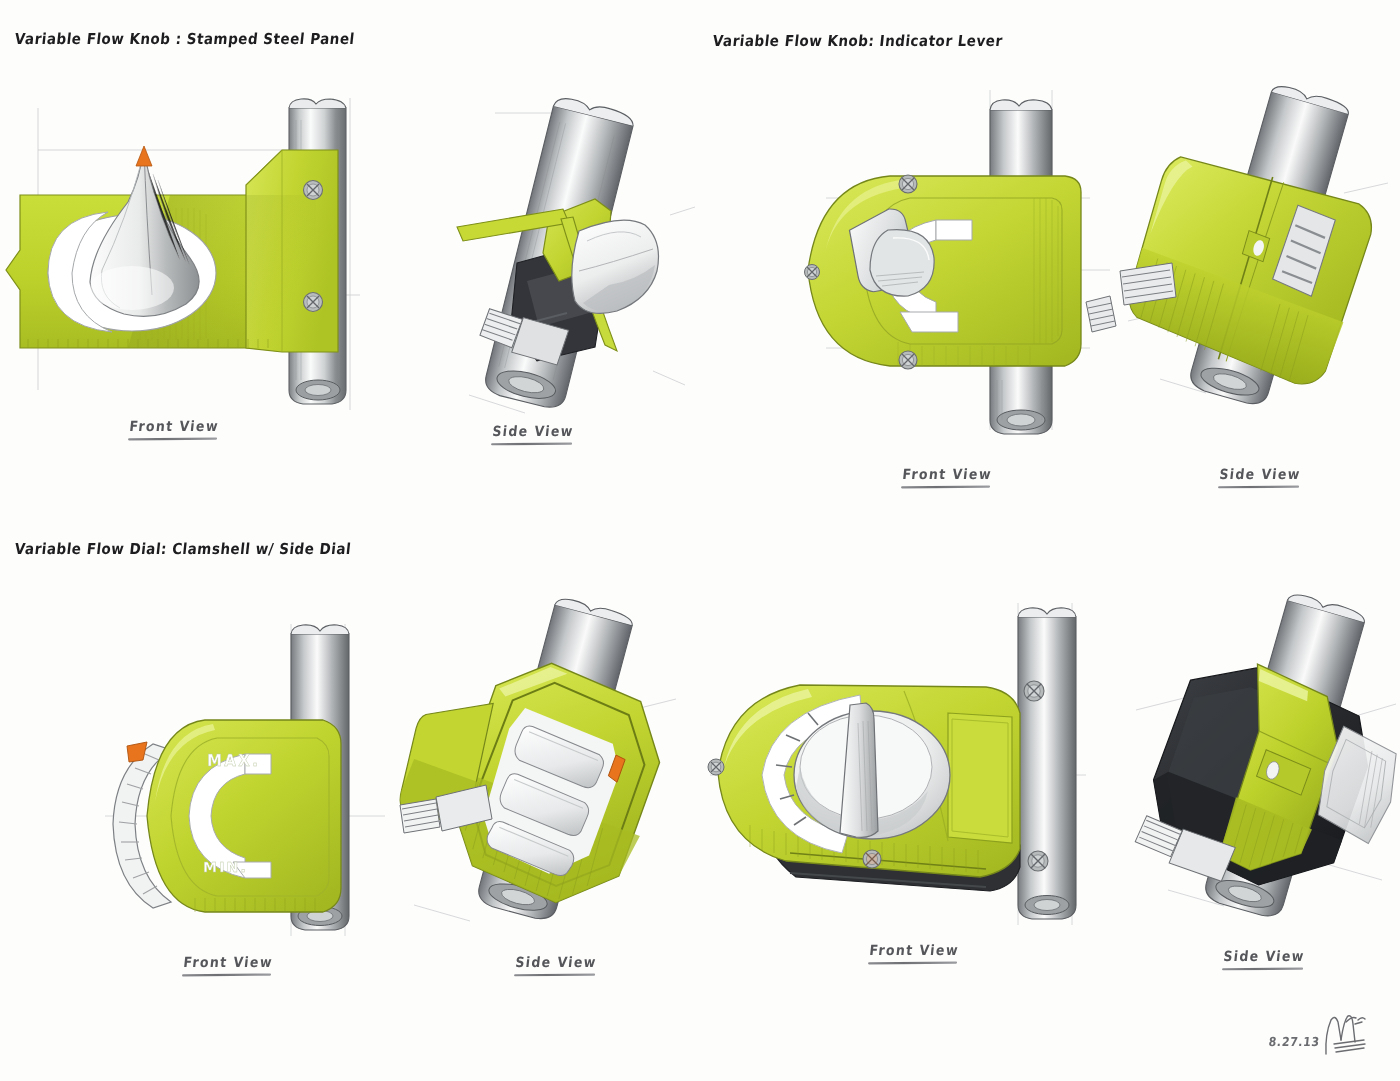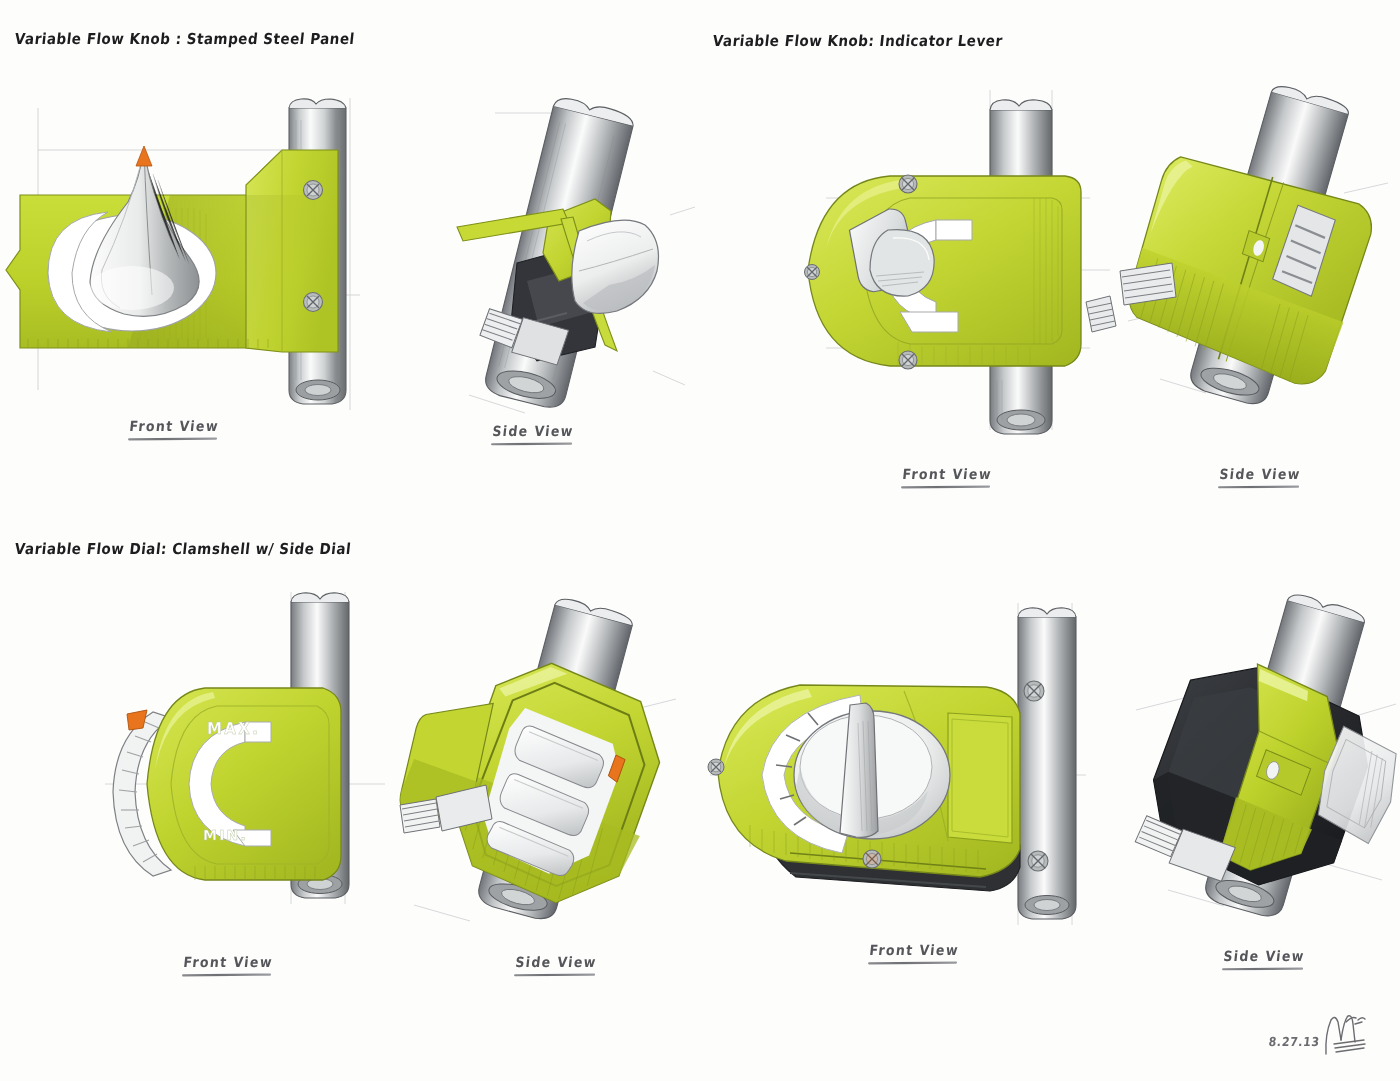--- a/index.html
+++ b/index.html
@@ -478,21 +478,21 @@
         </g>
       </g>
     </svg>
   </div>
 
   <div class="hand caption" style="left:1218px;top:468px;">
     <span>Side View</span>
     <span class="ul"></span>
   </div>
 
-  <div class="view" style="left:95px;top:584px;">
+  <div class="view" style="left:95px;top:616px;">
     <svg width="300" height="330" viewBox="0 0 300 330">
       <defs>
         <linearGradient id="g5body" x1="0.1" y1="0" x2="0.9" y2="1">
           <stop offset="0" stop-color="#d4e44f"></stop>
           <stop offset="0.45" stop-color="#c0d42f"></stop>
           <stop offset="1" stop-color="#a2b720"></stop>
         </linearGradient>
         <linearGradient id="g5tube" x1="0" y1="0" x2="1" y2="0">
           <stop offset="0" stop-color="#787b7f"></stop>
           <stop offset="0.22" stop-color="#c6c9cb"></stop>

